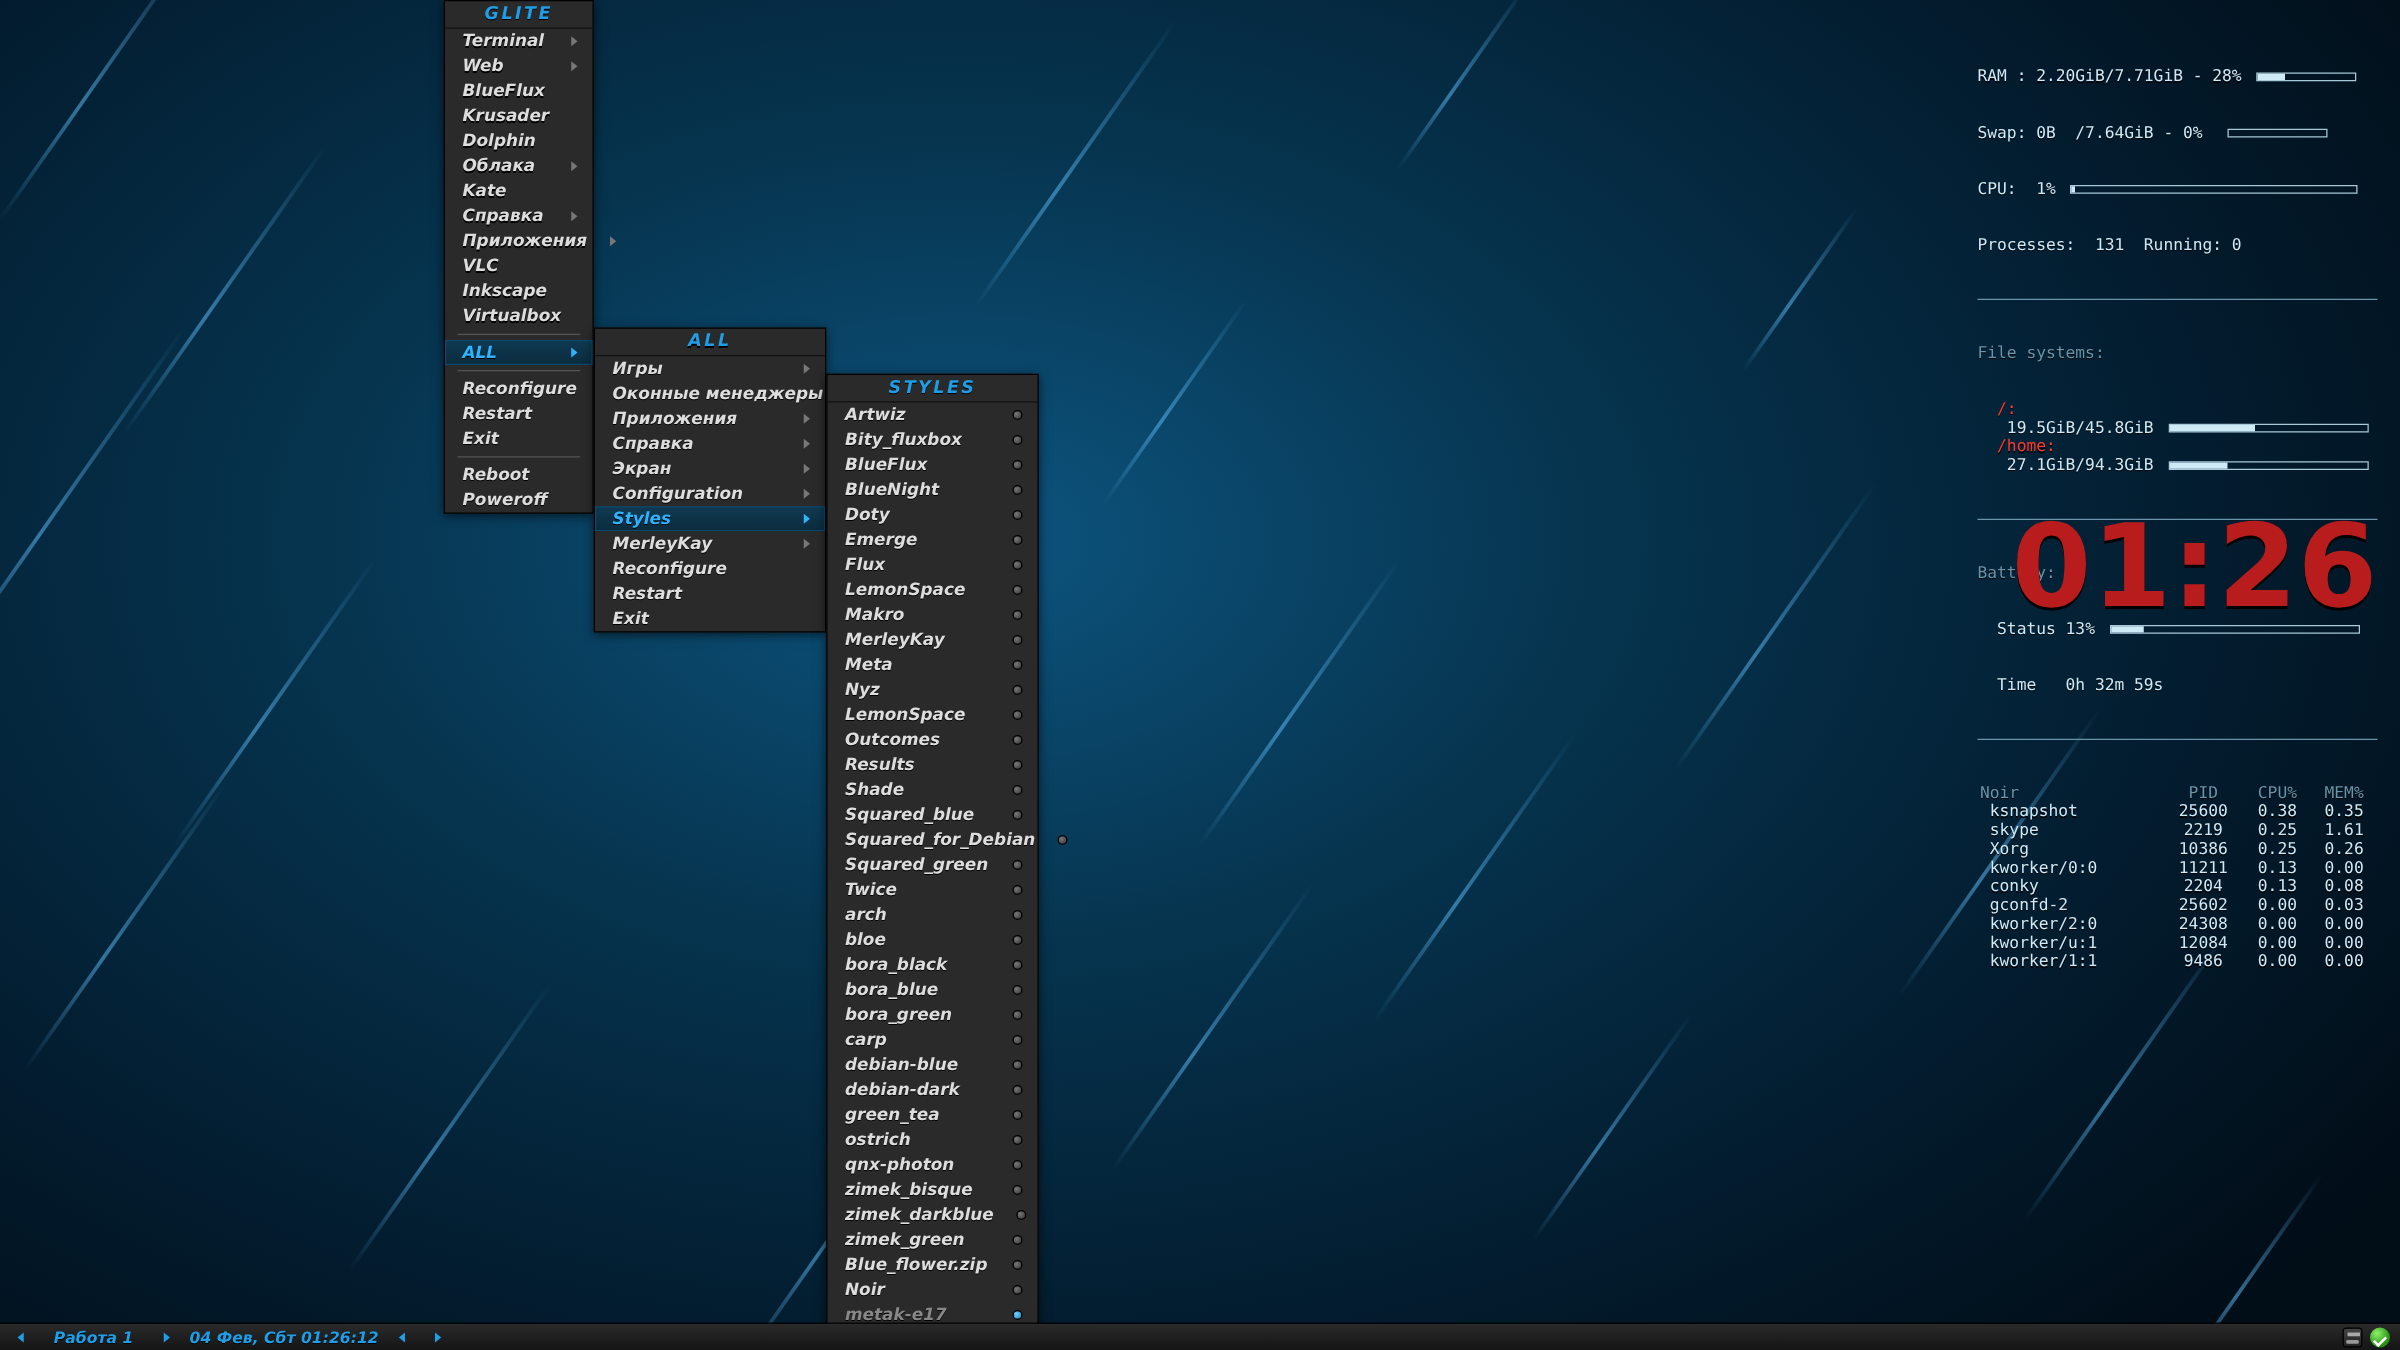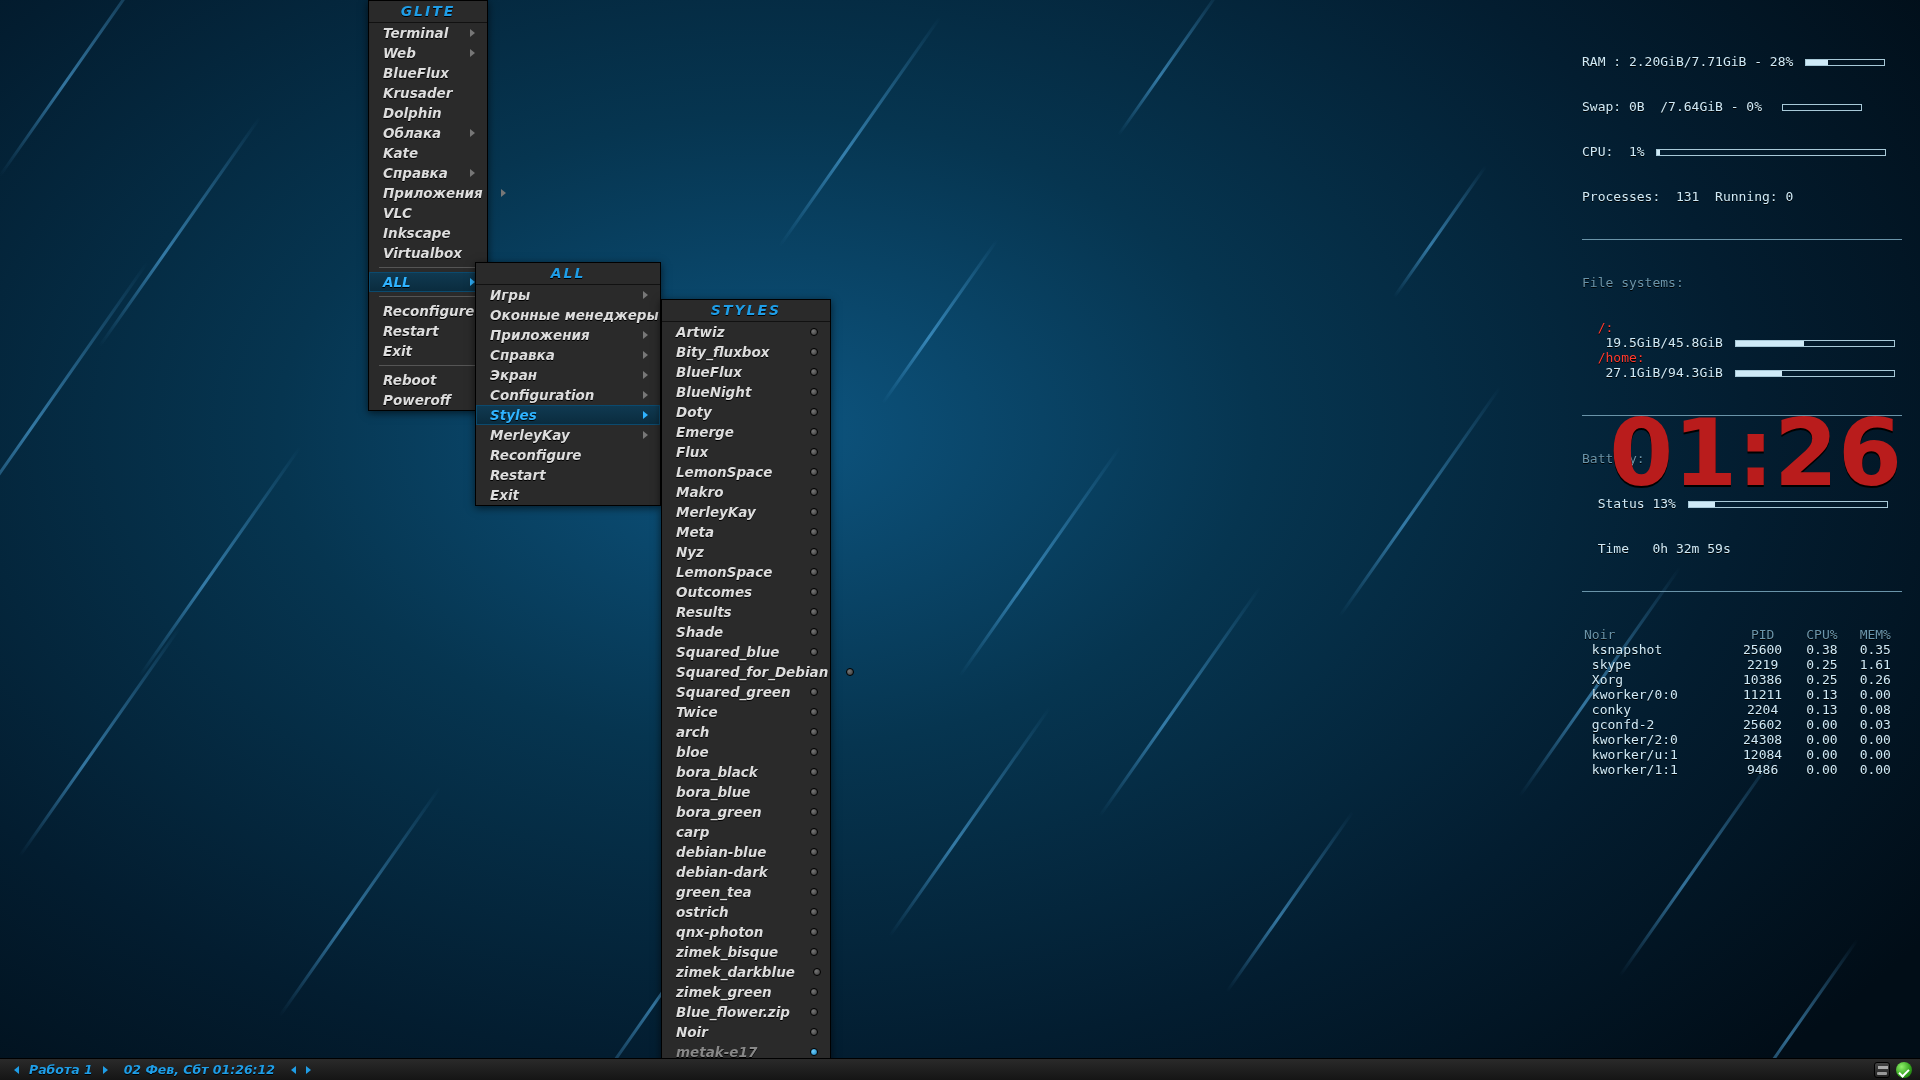--- a/index.html
+++ b/index.html
@@ -78,21 +78,21 @@
   .menu .item .radio {
     width: 8px; height: 8px; border-radius: 50%;
     background: radial-gradient(circle at 35% 35%, #777, #333);
     border: 1px solid #000;
     flex-shrink: 0;
   }
   .menu .item .radio.active {
     background: radial-gradient(circle at 35% 35%, #6fd0ff, #157db8);
   }
 
-  #menu0 { left: 368px; top: 0; width: 120px; }
+  #menu0 { left: 355px; top: 0; width: 120px; }
   #menu1 { left: 475px; top: 262px; width: 186px; }
   #menu2 { left: 661px; top: 299px; width: 170px; }
 
   
   .conky {
     position: absolute;
     right: 18px; top: 24px;
     width: 320px;
     font-family: "DejaVu Sans Mono", "Liberation Mono", monospace;
     font-size: 13px;
@@ -137,21 +137,21 @@
     border-top: 1px solid #000;
     display: flex;
     align-items: center;
     font-size: 12.5px;
     color: #1f9de6;
     font-weight: bold;
     font-style: italic;
     text-shadow: 0 1px 0 #000;
     padding: 0 6px;
   }
-  .taskbar .sect { display: flex; align-items: center; gap: 10px; padding: 0 8px; }
+  .taskbar .sect { display: flex; align-items: center; gap: 24px; padding: 0 8px; }
   .taskbar .tri {
     width: 0; height: 0;
     border-top: 4px solid transparent;
     border-bottom: 4px solid transparent;
   }
   .taskbar .tri.l { border-right: 5px solid #1f9de6; }
   .taskbar .tri.r { border-left: 5px solid #1f9de6; }
   .taskbar .spacer { flex: 1; }
   .tray { display: flex; align-items: center; gap: 6px; padding-right: 2px; }
   .tray .ic { width: 16px; height: 16px; border-radius: 3px; display: inline-block; }
@@ -498,21 +498,21 @@
 
 <div class="clock">01:26</div>
 
 <div class="taskbar">
   <div class="sect">
     <span class="tri l"></span>
     <span>Работа 1</span>
     <span class="tri r"></span>
   </div>
   <div class="sect">
-    <span>02 Фев, Сбт 01:26:12</span>
+    <span>04 Фев, Сбт 01:26:12</span>
   </div>
   <div class="sect">
     <span class="tri l"></span>
     <span class="tri r"></span>
   </div>
   <div class="spacer"></div>
   <div class="tray">
     <span class="ic kb"></span>
     <span class="ic ok"></span>
   </div>

